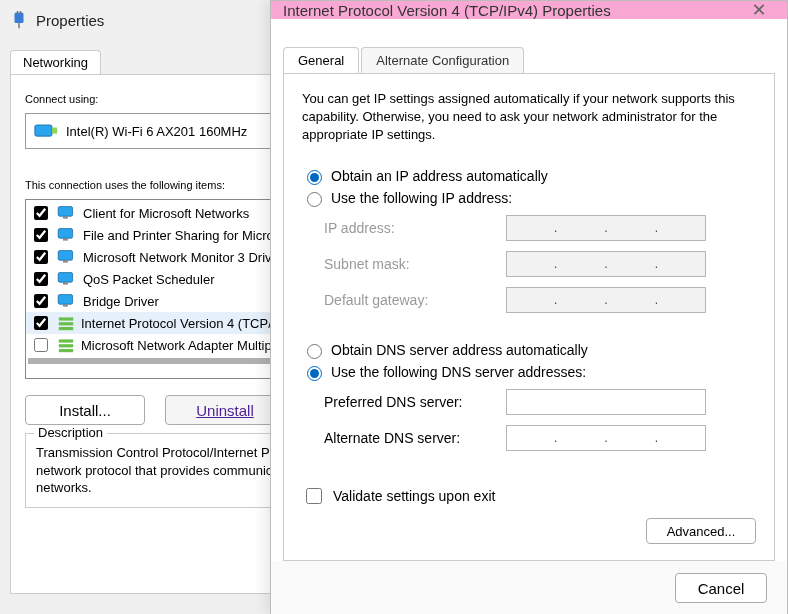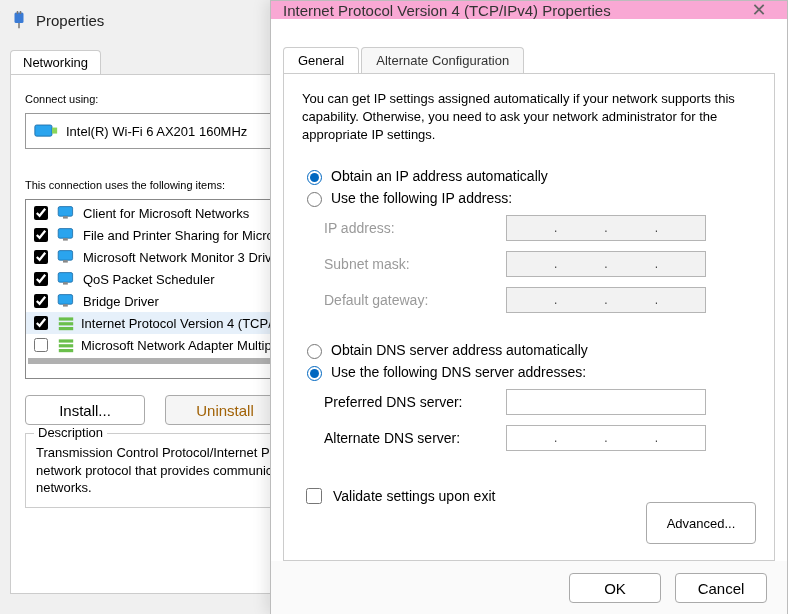--- a/index.html
+++ b/index.html
@@ -20,21 +20,21 @@
   .itemsbox { margin-top:8px; border:1px solid #888; background:#fff; height:180px; overflow:hidden; padding:2px 0; }
   .itemrow { display:flex; align-items:center; gap:6px; padding:0 4px; height:22px; font-size:13px; white-space:nowrap; }
   .itemrow.sel { background:#e6f0fa; }
   .itemrow input[type=checkbox]{ width:14px; height:14px; accent-color:#000; }
   .minimonitor { width:20px; height:16px; }
   .greenstack { width:18px; height:16px; }
   .scrolltrack { height:6px; background:#e8e8e8; margin:2px 2px 0 2px; position:relative; }
   .scrollthumb { position:absolute; left:0; top:0; height:100%; width:55%; background:#b0b0b0; }
   .btnrow { display:flex; gap:20px; margin-top:16px; }
   .winbtn { min-width:120px; height:30px; background:#fff; border:1px solid #aaa; border-radius:4px; font-size:15px; }
-  .winbtn:disabled { color:#a16207; background:#f5f5f5; }
+  .winbtn:disabled { color:#4c1d95; background:#f5f5f5;text-decoration:underline; }
   .descgroup { margin-top:8px; }
   .groupbox { border:1px solid #ccc; padding:10px; position:relative; }
   .grouplegend { position:absolute; top:-9px; left:8px; background:#fff; padding:0 4px; font-size:13px; }
   .desc-text { font-size:13px; line-height:1.35; }
 
   
   .dialog { position:absolute; left:270px; top:0; width:518px; height:614px; background:#f9a8d4; border:1px solid #bcbcbc; box-shadow:-4px 0 14px rgba(0,0,0,0.10); display:flex; flex-direction:column; }
   .dlg-titlebar { height:42px; display:flex; align-items:center; padding:0 12px; color:#333; font-size:15px; }
   .dlg-title { flex:1; }
   .dlg-close { width:32px; text-align:center; color:#666; font-size:18px; line-height:1; cursor:default; }
@@ -49,21 +49,21 @@
   .field-grid { margin:0 0 0 22px; }
   .field-row { display:flex; align-items:center; margin:8px 0 10px 0; gap:12px; }
   .field-label { width:170px; font-size:14px; }
   .field-label.disabled { color:#9a9a9a; }
   .ipbox { width:200px; height:26px; border:1px solid #b5b5b5; background:#fff; display:flex; align-items:center; justify-content:space-evenly; font-size:12px; }
   .ipbox.disabled { background:#f2f2f2; color:#7d7d7d; }
   .ipdot { color:#444; }
   .section-gap { height:14px; }
   .checkbox-row { display:flex; align-items:center; gap:8px; font-size:14px; margin-top:24px; }
   .checkbox-row input[type=checkbox]{ width:16px; height:16px; }
-  .advanced-btn { position:absolute; right:18px; bottom:16px; min-width:110px; height:42px; background:#fff; border:1px solid #aaa; border-radius:4px; font-size:13px; }
+  .advanced-btn { position:absolute; right:18px; bottom:16px; min-width:110px; height:26px; background:#fff; border:1px solid #aaa; border-radius:4px; font-size:13px; }
   .dlg-buttons { display:flex; justify-content:flex-end; gap:14px; padding:12px 20px 14px; background:#fafafa; }
   .dlg-buttons .winbtn { min-width:92px; }
 
   fieldset.invis{ border:none; padding:0; margin:0; }
 </style>
 </head>
 <body>
 
 <div class="backwin">
   <div class="backwin-titlebar">
@@ -251,16 +251,15 @@
       <label class="checkbox-row">
         <input type="checkbox" id="validate-chk" style="">
         <span>Validate settings upon exit</span>
       </label>
 
       <button class="advanced-btn">Advanced...</button>
     </div>
   </div>
 
   <div class="dlg-buttons">
-    <button class="winbtn">OK</button>
     <button class="winbtn">Cancel</button>
   </div>
 </div>
 
 </body></html>

